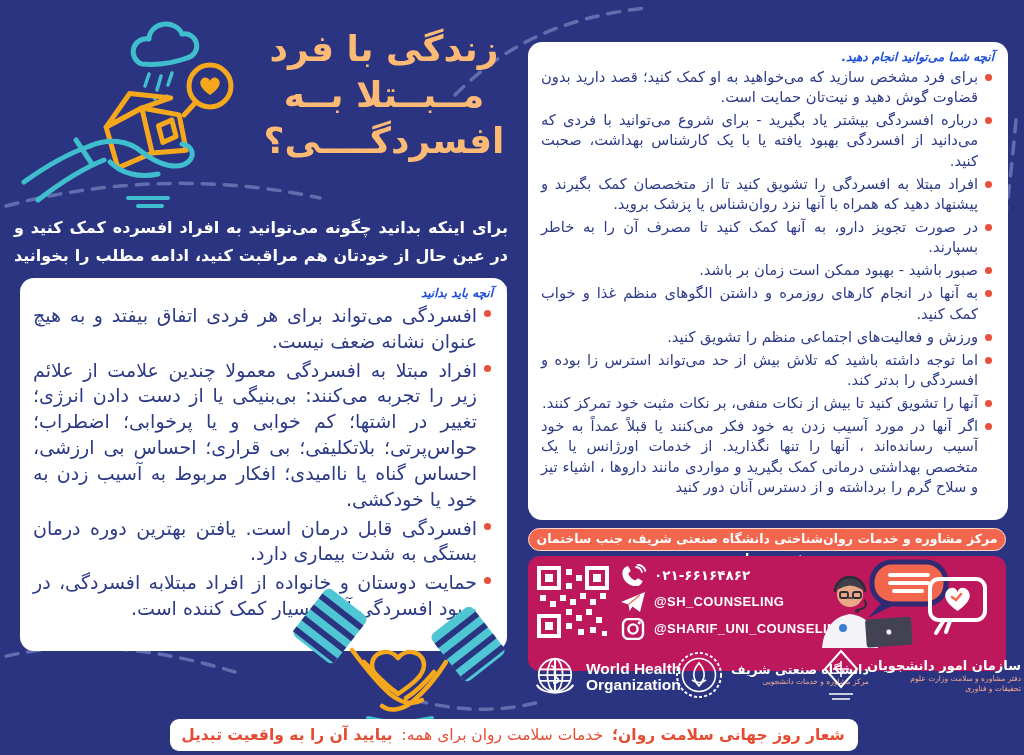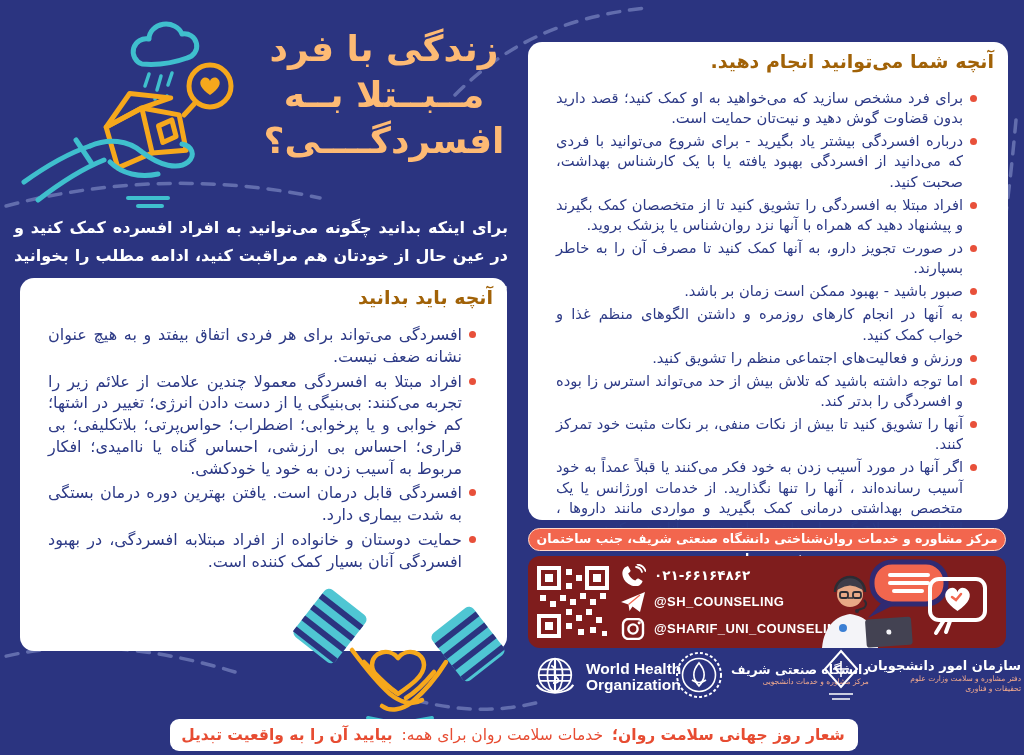--- a/index.html
+++ b/index.html
@@ -15,36 +15,36 @@
   .title{position:absolute;left:252px;top:26px;width:264px;text-align:center;
          color:#fdba74;font-weight:bold;font-size:36px;line-height:1.28;direction:rtl;}
 
   
   .intro{position:absolute;left:14px;top:214px;width:494px;direction:rtl;
          color:#ffffff;font-weight:bold;font-size:16px;line-height:1.75;text-align:justify;}
 
   
   .card{position:absolute;background:#ffffff;border-radius:14px;box-sizing:border-box;
         padding:8px 14px 10px 12px;direction:rtl;}
-  .card h2{margin:0 0 3px 0;color:#a16207;font-size:19px;font-weight:bold;}
-  .card ul{margin:16px;padding:0;list-style:none;}
+  .card h2{margin:0 0 3px 0;color:#1d4ed8;font-size:12px;font-weight:bold;font-style:italic;}
+  .card ul{margin:1px;padding:0;list-style:none;}
   .card li{position:relative;padding-right:15px;color:#2d3a86;text-align:justify;}
   .card li::before{content:"";position:absolute;right:1px;top:7px;width:7px;height:7px;
         border-radius:50%;background:#e8503a;}
   .card-do{left:528px;top:42px;width:480px;height:478px;}
   .card-do li{font-size:14.7px;line-height:1.37;margin-bottom:3px;}
   .card-know{left:20px;top:278px;width:487px;height:373px;}
-  .card-know li{font-size:16px;line-height:1.36;margin-bottom:3px;}
+  .card-know li{font-size:19px;line-height:1.36;margin-bottom:3px;}
 
   
   .contact-pill{position:absolute;left:528px;top:528px;width:478px;height:23px;box-sizing:border-box;
         background:#f2664e;border:1.5px solid #ffd9c9;border-radius:13px;color:#fff;
         font-weight:bold;font-size:12.5px;line-height:20px;text-align:center;direction:rtl;}
-  .contact-box{position:absolute;left:528px;top:556px;width:478px;height:92px;
-        background:#7f1d1d;border-radius:12px;}
+  .contact-box{position:absolute;left:528px;top:556px;width:478px;height:115px;
+        background:#be185d;border-radius:12px;}
   .contact-rows{position:absolute;left:92px;top:5px;}
   .contact-row{display:flex;align-items:center;height:27px;color:#fff;font-weight:bold;
         font-family:"Liberation Sans",sans-serif;font-size:13px;letter-spacing:.4px;direction:ltr;}
   .contact-row .ic{width:26px;height:22px;margin-right:8px;flex:0 0 auto;}
   .phone-num{font-family:"DejaVu Sans",sans-serif;font-size:13.5px;}
 
   
   .logo-who{position:absolute;left:532px;top:654px;display:flex;align-items:center;color:#fff;}
   .who-text{margin-left:8px;font-family:"Liberation Sans",sans-serif;font-weight:bold;
         font-size:15.5px;line-height:1.05;}

